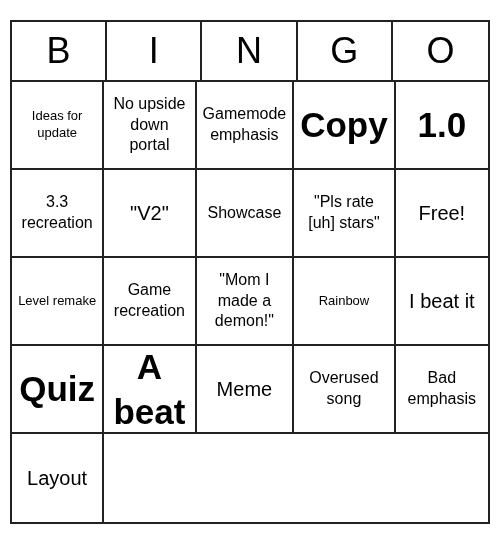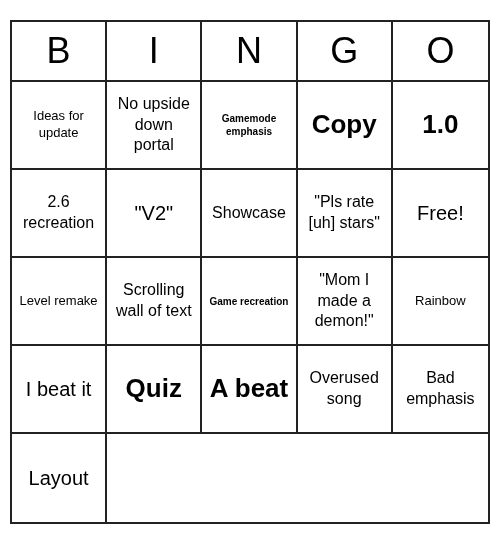--- a/index.html
+++ b/index.html
@@ -50,32 +50,31 @@
       border-right: none;
     }
     .bingo-cell:nth-child(n+21) {
       border-bottom: none;
     }
     .cell-text {
       font-size: 13px;
       line-height: 1.3;
     }
     .cell-text.large {
-      font-size: 26px;
+      font-size: 35px;
       font-weight: bold;
     }
     .cell-text.medium {
       font-size: 20px;
     }
     .cell-text.small {
       font-size: 16px;
     }
     .cell-text.xsmall {
-      font-size: 10px;
-      font-weight: bold;
+      font-size: 16px;
     }
   </style>
 </head>
 <body>
 
 <div class="bingo-card">
   <div class="bingo-header">
   <div class="bingo-header-cell">B</div>
       <div class="bingo-header-cell">I</div>
       <div class="bingo-header-cell">N</div>
@@ -92,59 +91,59 @@
       <div class="bingo-cell">
         <span class="cell-text xsmall">Gamemode emphasis</span>
       </div>
       <div class="bingo-cell">
         <span class="cell-text large">Copy</span>
       </div>
       <div class="bingo-cell">
         <span class="cell-text large">1.0</span>
       </div>
       <div class="bingo-cell">
-        <span class="cell-text small">2.6 recreation</span>
+        <span class="cell-text small">3.3 recreation</span>
       </div>
       <div class="bingo-cell">
         <span class="cell-text medium">"V2"</span>
       </div>
       <div class="bingo-cell">
         <span class="cell-text small">Showcase</span>
       </div>
       <div class="bingo-cell">
         <span class="cell-text small">"Pls rate [uh] stars"</span>
       </div>
       <div class="bingo-cell">
         <span class="cell-text medium">Free!</span>
       </div>
       <div class="bingo-cell">
         <span class="cell-text">Level remake</span>
-      </div>
-      <div class="bingo-cell">
-        <span class="cell-text small">Scrolling wall of text</span>
       </div>
       <div class="bingo-cell">
         <span class="cell-text xsmall">Game recreation</span>
       </div>
       <div class="bingo-cell">
         <span class="cell-text small">"Mom I made a demon!"</span>
       </div>
       <div class="bingo-cell">
         <span class="cell-text">Rainbow</span>
       </div>
       <div class="bingo-cell">
         <span class="cell-text medium">I beat it</span>
       </div>
       <div class="bingo-cell">
         <span class="cell-text large">Quiz</span>
       </div>
       <div class="bingo-cell">
         <span class="cell-text large">A beat</span>
       </div>
       <div class="bingo-cell">
+        <span class="cell-text medium">Meme</span>
+      </div>
+      <div class="bingo-cell">
         <span class="cell-text small">Overused song</span>
       </div>
       <div class="bingo-cell">
         <span class="cell-text small">Bad emphasis</span>
       </div>
       <div class="bingo-cell">
         <span class="cell-text medium">Layout</span>
       </div>
     </div>
 </div>

